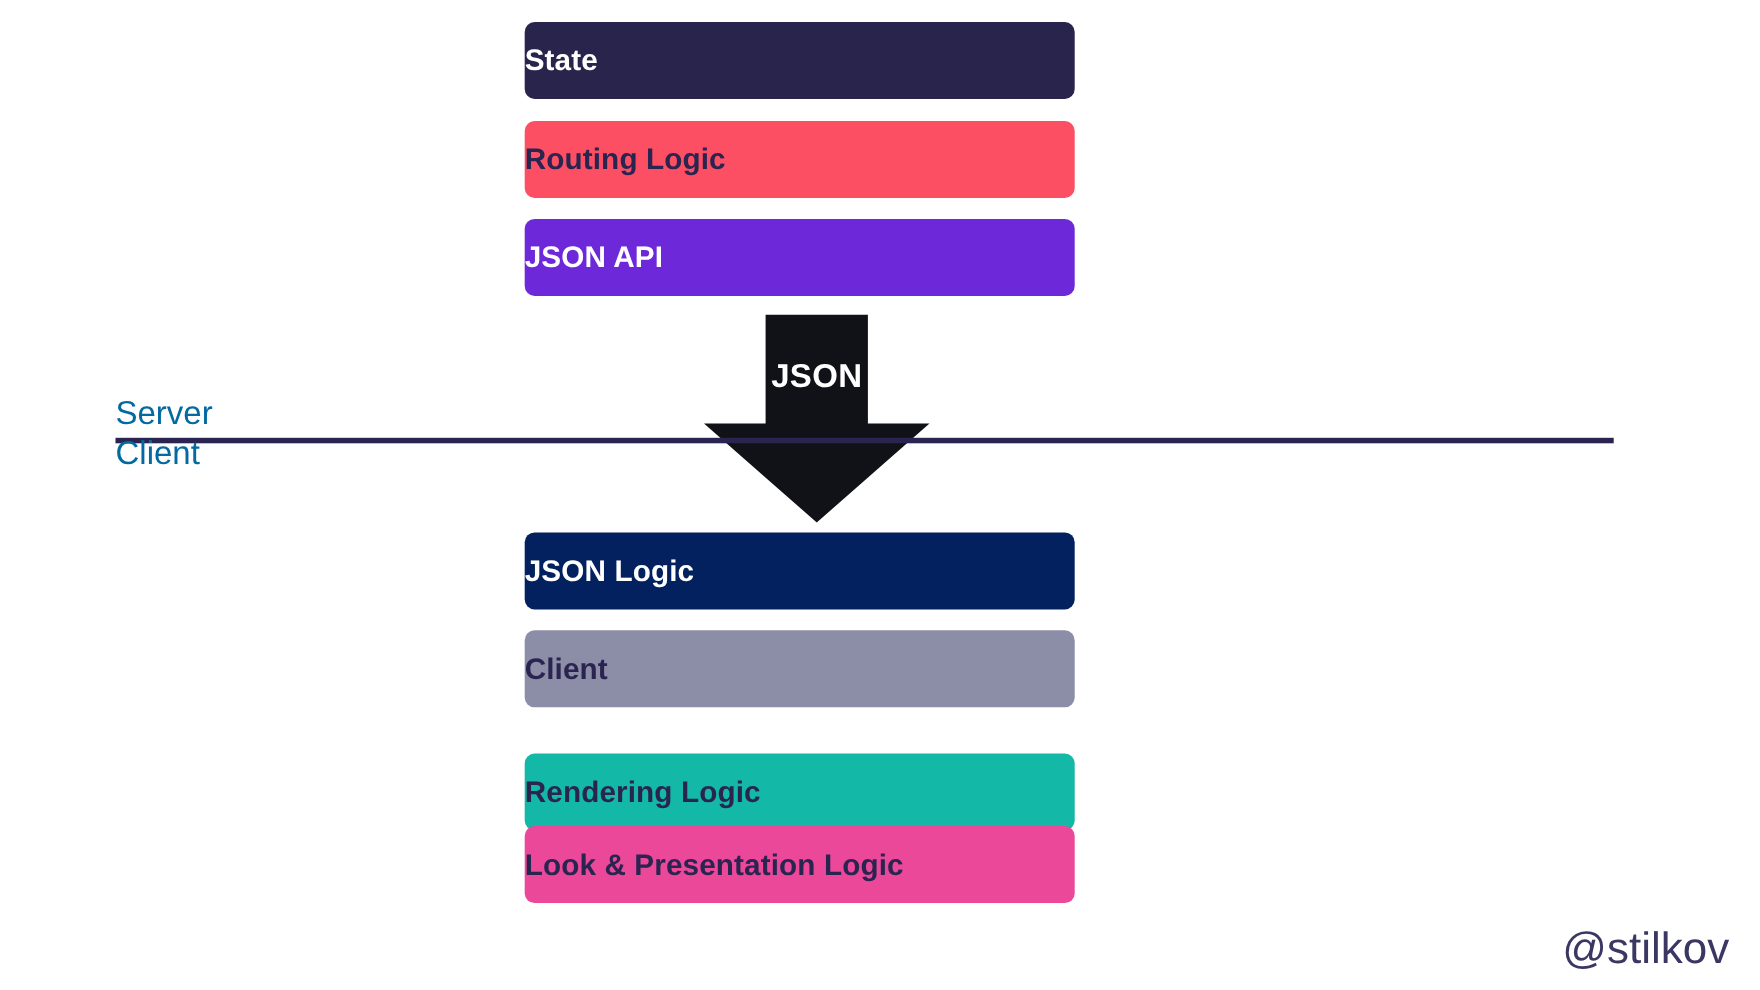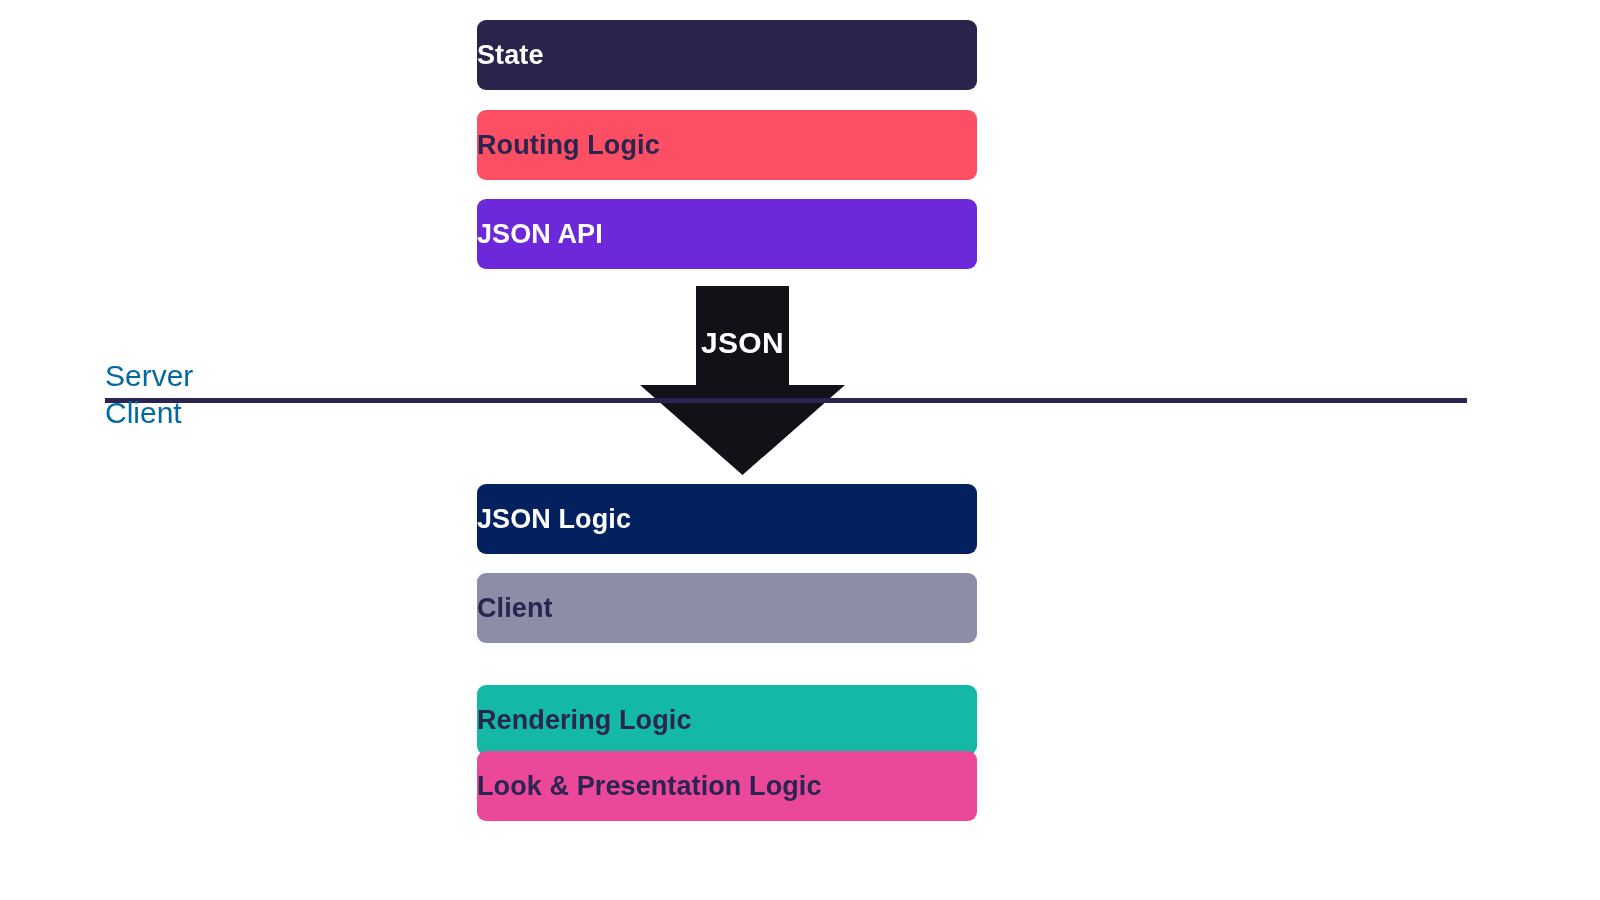--- a/index.html
+++ b/index.html
@@ -145,14 +145,15 @@
   </div>
 
   <div class="layer-box box-rendering-logic">
     <span class="layer-label txt-dark">Rendering Logic</span>
   </div>
 
   <div class="layer-box box-look-presentation">
     <span class="layer-label txt-dark">Look &amp; Presentation Logic</span>
   </div>
 
+  <div class="watermark">@stilkov</div>
 
 </div>
 
 </body></html>

